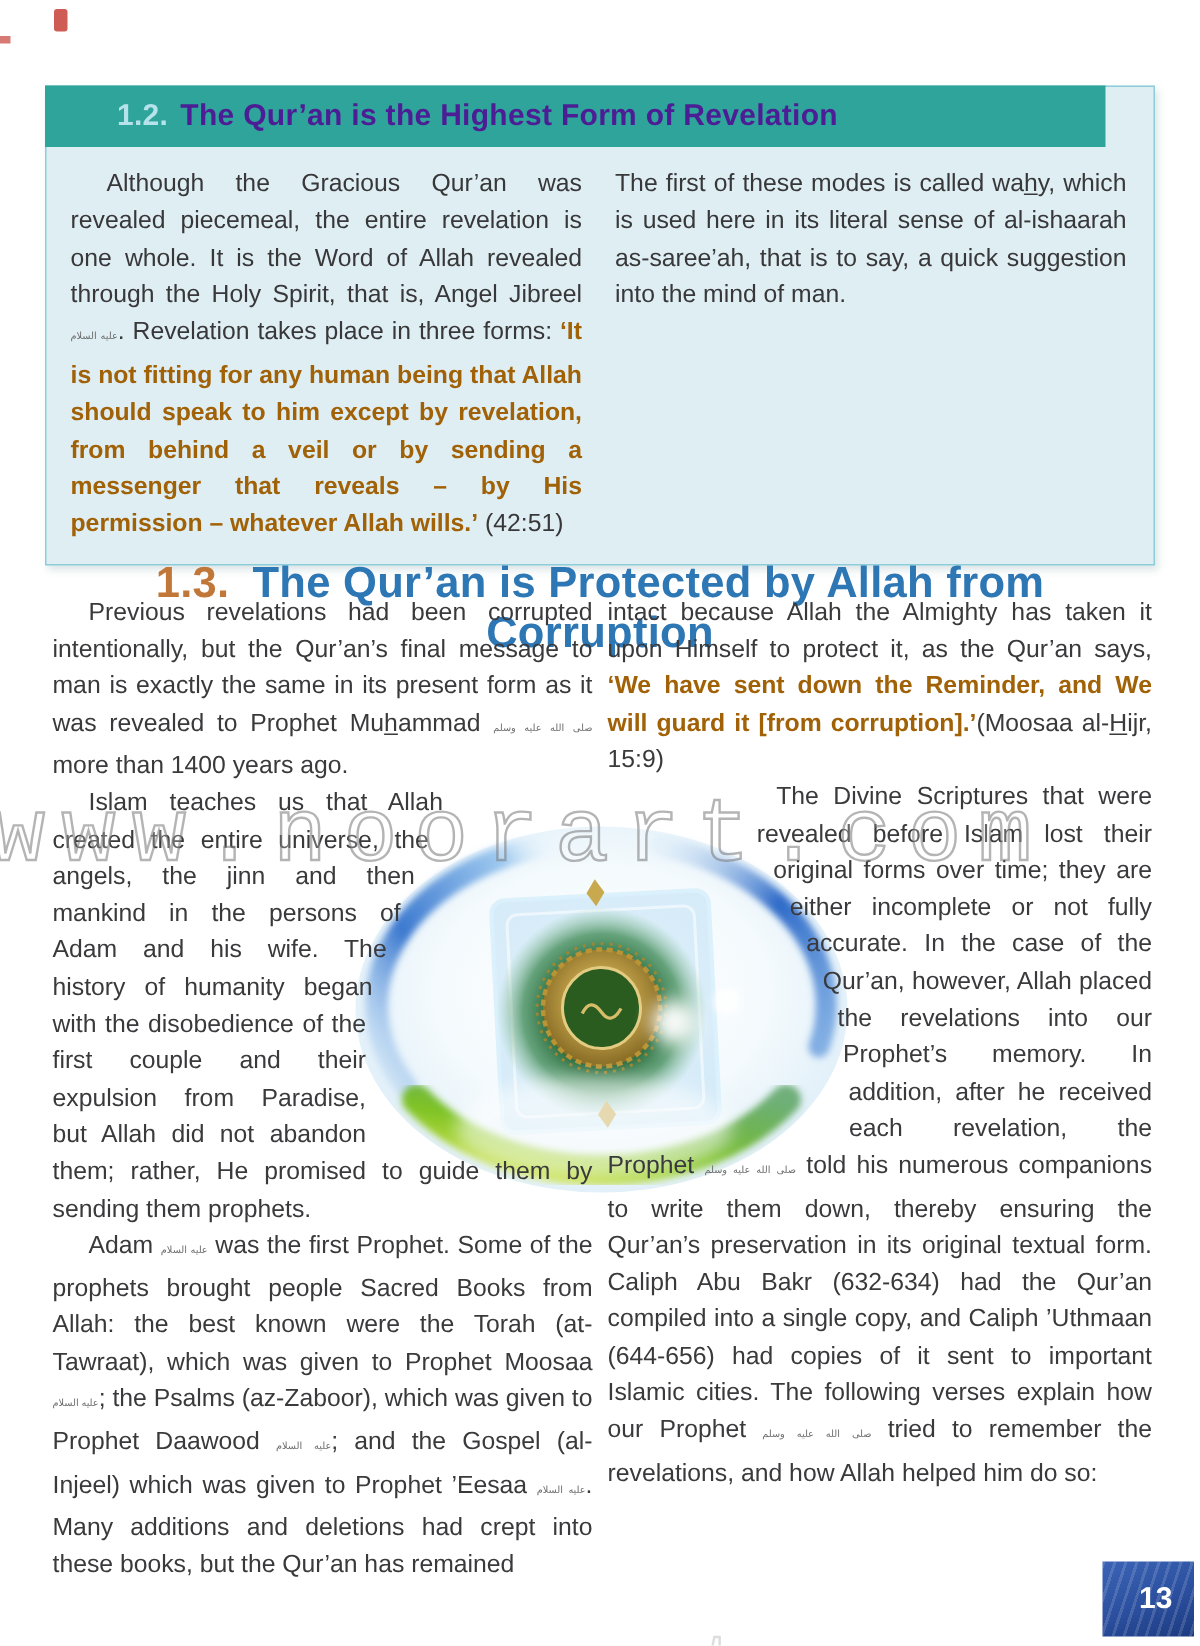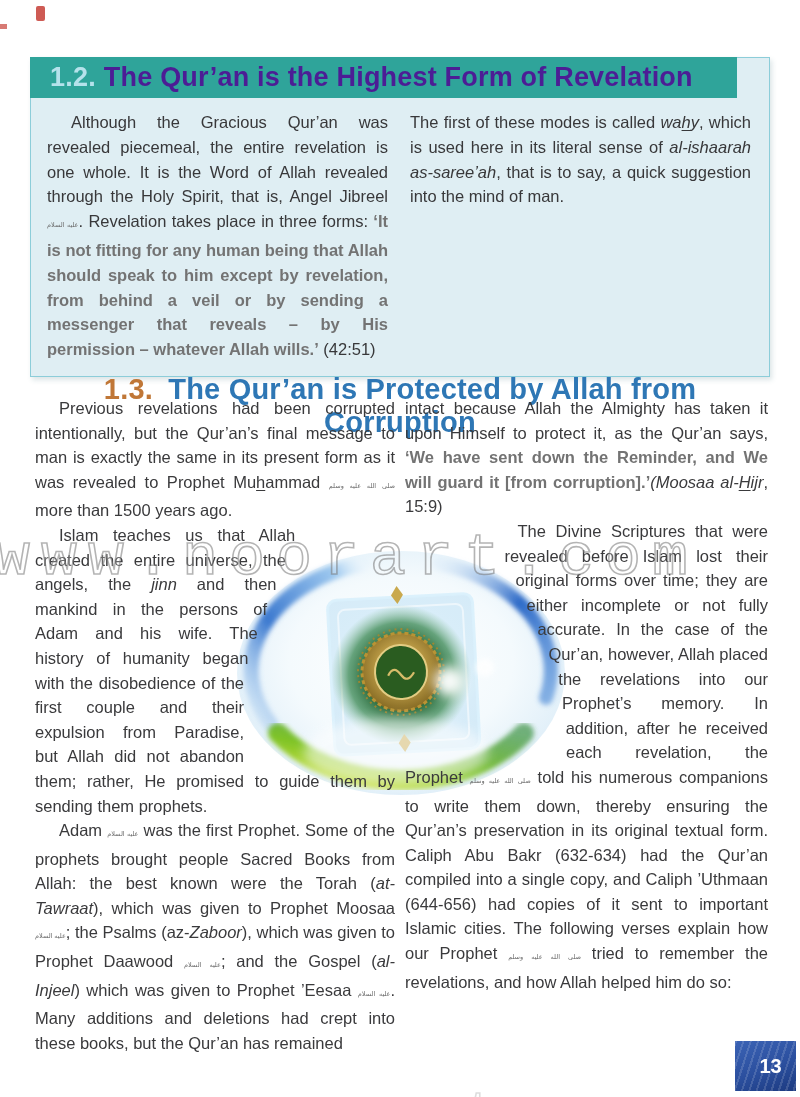--- a/index.html
+++ b/index.html
@@ -18,22 +18,22 @@
   .box12{
     position:absolute;left:30px;top:57px;width:740px;min-height:277px;
     background:var(--box-bg,#dfeef3);
     border:1px solid var(--box-border,#8ccdd9);
     box-shadow:2px 3px 5px rgba(60,110,120,.18);
     box-sizing:border-box;
   }
   .box12-bar{
     position:absolute;left:-1px;top:-1px;width:707px;height:41px;
     background:var(--teal-bar,#2fa49a);
-    display:flex;align-items:center;padding-left:20px;box-sizing:border-box;
-    font-weight:bold;font-size:27px;letter-spacing:.2px;
+    display:flex;align-items:center;padding-left:48px;box-sizing:border-box;
+    font-weight:bold;font-size:20px;letter-spacing:.2px;
   }
   .box12-bar .num{color:var(--bar-num,#b5e2eb);margin-right:8px;}
   .box12-bar .ttl{color:#4c1d95;}
   .box12-cols{
     display:flex;gap:22px;padding:52px 18px 14px 16px;
   }
   .box12-cols .bcol{flex:1;}
   .box12 p{margin:0;text-align:justify;font-size:16.5px;line-height:24.8px;color:#38383a;}
 
   
@@ -57,22 +57,22 @@
     float:right;width:152px;height:222px;margin-top:49px;
     shape-outside:polygon(67px 0px,152px 0px,152px 222px,6px 222px,6px 160px);
     shape-margin:5px;
   }
   .wrap-l{
     float:left;width:172px;height:224px;margin-top:25px;
     shape-outside:polygon(0px 0px,72px 0px,148px 170px,156px 224px,0px 224px);
     shape-margin:5px;
   }
 
-  .s-b{font-weight:bold;color:#737373;}
-  .s-i{font-style:italic;}
+  .s-b{font-weight:bold;color:#a16207;}
+  .s-i{}
   .s-u{text-decoration:underline;text-underline-offset:2px;}
   .s-h{font-size:6.5px;color:#6b6b6b;white-space:nowrap;letter-spacing:-0.5px;}
 
   
   .sphere{position:absolute;left:236px;top:550px;width:330px;height:246px;z-index:1;}
 
   
   .wm{
     position:absolute;left:-6px;width:820px;white-space:nowrap;
     font-family:"Liberation Mono","DejaVu Sans Mono",monospace;
@@ -185,21 +185,21 @@
         <path d="M 0,62 l 6,9 l -6,9 l -6,-9 z" fill="#c9a94e"></path>
         <circle cx="48" cy="12" r="15" fill="#ffffff" opacity="0.95" filter="url(#softer)"></circle>
         <circle cx="84" cy="0" r="9" fill="#ffffff" opacity="0.85" filter="url(#soft)"></circle>
       </g>
       <ellipse cx="160" cy="202" rx="92" ry="34" fill="#ffffff" opacity="0.55" filter="url(#softer)"></ellipse>
     </svg>
   </div>
 
   <div class="cols">
     <div class="col-l">
-      <p class="ind"><span>Previous revelations had been corrupted intentionally, but the Qur’an’s final message to man is exactly the same in its present form as it was revealed to Prophet Mu</span><span class="s-u">h</span><span>ammad </span><span class="s-h">صلى الله عليه وسلم</span><span> more than 1500 years ago.</span></p>
+      <p class="ind"><span>Previous revelations had been corrupted intentionally, but the Qur’an’s final message to man is exactly the same in its present form as it was revealed to Prophet Mu</span><span class="s-u">h</span><span>ammad </span><span class="s-h">صلى الله عليه وسلم</span><span> more than 1400 years ago.</span></p>
       <div class="wrap-r"></div>
       <p class="ind"><span>Islam teaches us that Allah created the entire universe, the angels, the </span><span class="s-i">jinn</span><span> and then mankind in the persons of Adam and his wife. The history of humanity began with the disobedience of the first couple and their expulsion from Paradise, but Allah did not abandon them; rather, He promised to guide them by sending them prophets.</span></p>
       <p class="ind"><span>Adam </span><span class="s-h">عليه السلام</span><span> was the first Prophet. Some of the prophets brought people Sacred Books from Allah: the best known were the Torah (</span><span class="s-i">at-Tawraat</span><span>), which was given to Prophet Moosaa </span><span class="s-h">عليه السلام</span><span>; the Psalms (az-</span><span class="s-i">Zaboor</span><span>), which was given to Prophet Daawood </span><span class="s-h">عليه السلام</span><span>; and the Gospel (</span><span class="s-i">al-Injeel</span><span>) which was given to Prophet ’Eesaa </span><span class="s-h">عليه السلام</span><span>. Many additions and deletions had crept into these books, but the Qur’an has remained</span></p>
     </div>
     <div class="col-r">
       <p><span>intact because Allah the Almighty has taken it upon Himself to protect it, as the Qur’an says, </span><span class="s-b">‘We have sent down the Reminder, and We will guard it [from corruption].’</span><span class="s-i">(</span><span class="s-i">Moosaa al-</span><span class="s-i s-u">H</span><span class="s-i">ijr</span><span>, 15:9)</span></p>
       <div class="wrap-l"></div>
       <p class="ind"><span>The Divine Scriptures that were revealed before Islam lost their original forms over time; they are either incomplete or not fully accurate. In the case of the Qur’an, however, Allah placed the revelations into our Prophet’s memory. In addition, after he received each revelation, the Prophet </span><span class="s-h">صلى الله عليه وسلم</span><span> told his numerous companions to write them down, thereby ensuring the Qur’an’s preservation in its original textual form. Caliph Abu Bakr (632-634) had the Qur’an compiled into a single copy, and Caliph ’Uthmaan (644-656) had copies of it sent to important Islamic cities. The following verses explain how our Prophet </span><span class="s-h">صلى الله عليه وسلم</span><span> tried to remember the revelations, and how Allah helped him do so:</span></p>
     </div>
   </div>

